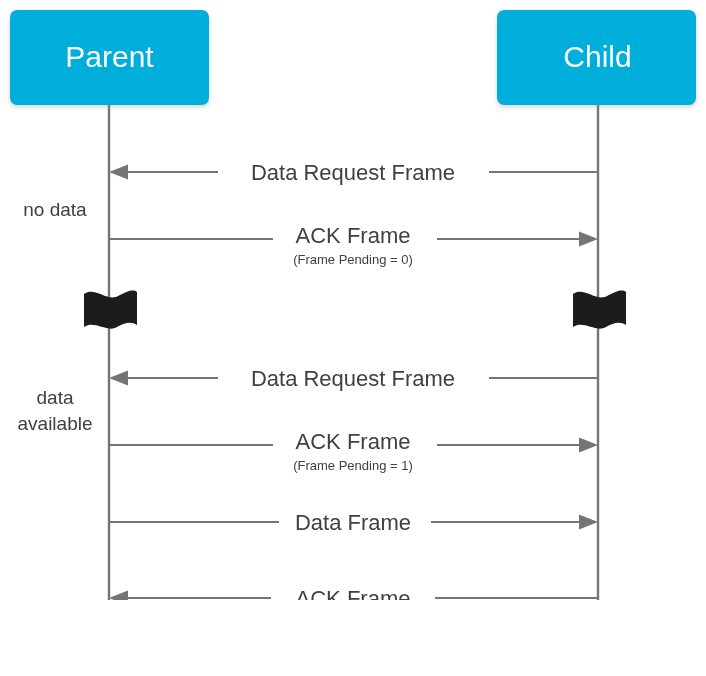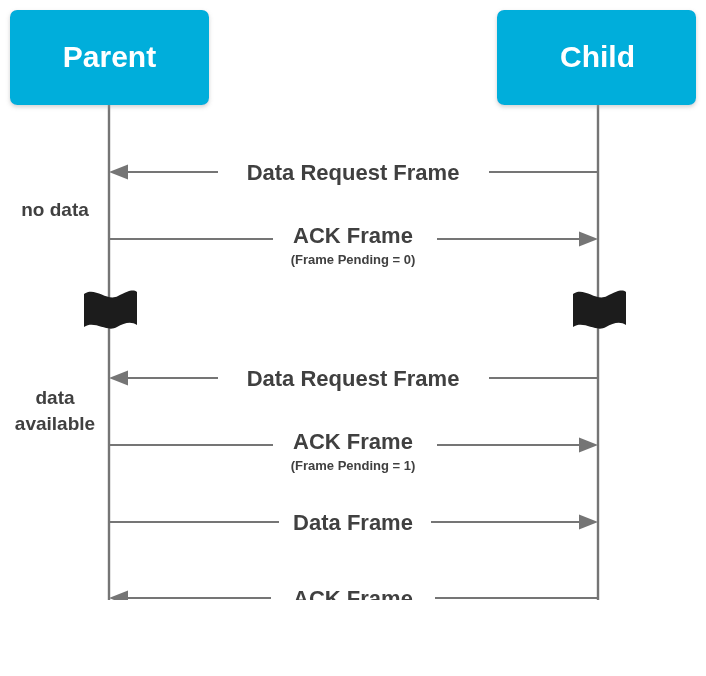--- a/index.html
+++ b/index.html
@@ -10,21 +10,20 @@
   body {
     font-family: "Liberation Sans", sans-serif;
     -webkit-font-smoothing: antialiased;
   }
   #diagram-root {
     position: relative;
     width: 706px;
     height: 600px;
     background: #ffffff;
     overflow: hidden;
-    font-weight: bold;
   }
   #seq-svg {
     position: absolute;
     top: 0;
     left: 0;
     width: 706px;
     height: 676px;
     display: block;
   }
   .actor-box-rect {

